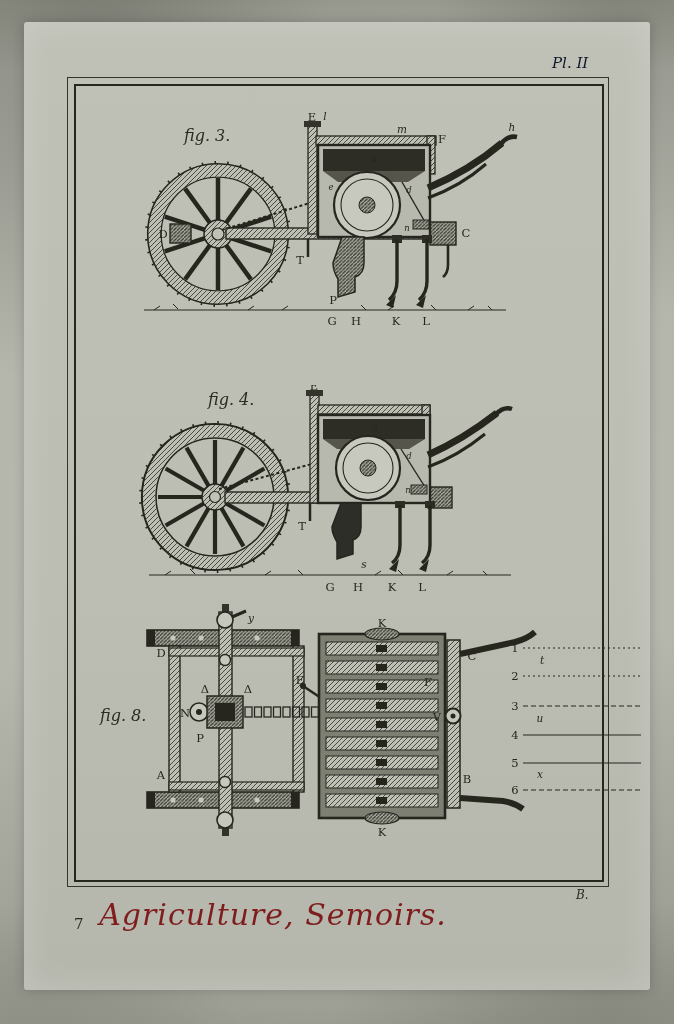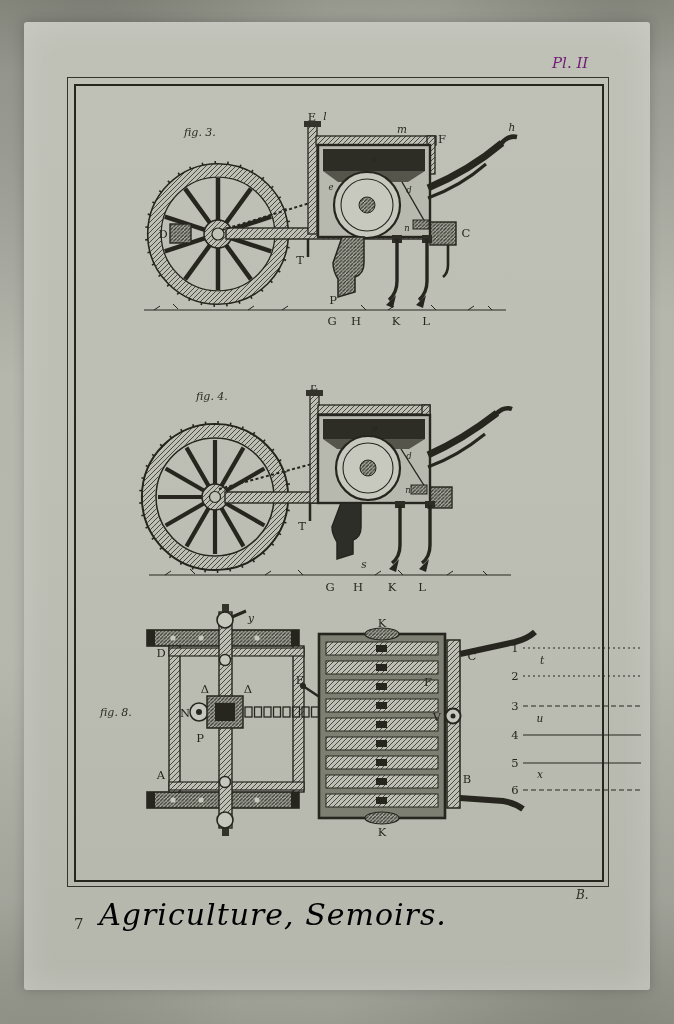--- a/index.html
+++ b/index.html
@@ -17,24 +17,24 @@
   .page{position:absolute;inset:0;}
   .sheet{position:absolute;left:24px;top:22px;width:626px;height:968px;
     background:linear-gradient(180deg,#bfc1b7 0%,#bcbeb4 55%,#b5b7ad 100%);
     box-shadow:0 0 12px rgba(0,0,0,0.18), inset 0 0 35px rgba(255,255,255,0.20);
     border-radius:3px;}
   .frame-outer{position:absolute;left:67px;top:77px;width:540px;height:808px;
     border:1.4px solid #34342c;}
   .frame-inner{position:absolute;left:74px;top:84px;width:526px;height:794px;
     border:2.6px solid #26261f;}
   .plate-number{position:absolute;left:552px;top:54px;width:70px;
-    font-style:italic;font-size:15px;color:#701a75;}
-  .figcap{position:absolute;font-style:italic;font-size:11px;color:#2b2b24;}
+    font-style:italic;font-size:15px;color:#0f172a;}
+  .figcap{position:absolute;font-style:italic;font-size:16px;color:#2b2b24;}
   .caption{position:absolute;left:0;top:897px;width:546px;text-align:center;
-    font-style:italic;font-size:30px;letter-spacing:1px;color:#000000;}
+    font-style:italic;font-size:30px;letter-spacing:1px;color:#7f1d1d;}
   .pagenum{position:absolute;left:74px;top:915px;font-size:15px;color:#2b2b24;}
   .engraver{position:absolute;left:576px;top:888px;font-style:italic;
     font-size:12px;color:#2b2b24;}
   svg.fig{position:absolute;z-index:5;}
   svg text{font-family:"DejaVu Serif",serif;fill:#26261f;}
   .lbl{font-size:11.5px;text-anchor:middle;}
   .lbl-it{font-size:10.5px;font-style:italic;text-anchor:middle;}
   .lbl-sm{font-size:8.5px;font-style:italic;text-anchor:middle;}
   .ink{stroke:#26261f;}
 </style>
@@ -60,21 +60,21 @@
     </defs>
   </svg>
 
   <div class="sheet"></div>
   <div class="frame-outer"></div>
   <div class="frame-inner"></div>
 
   <div class="plate-number">Pl. II</div>
 
   <span class="figcap" style="left:184px;top:126px">fig. 3.</span>
-  <span class="figcap" style="left:196px;top:390px">fig. 4.</span>
+  <span class="figcap" style="left:208px;top:390px">fig. 4.</span>
   <span class="figcap" style="left:100px;top:706px">fig. 8.</span>
 
   <svg class="fig" style="left:130px;top:112px;width:390px;height:222px" viewBox="0 0 390 222">
 
     <g stroke="#26261f">
       <path d="M14,198 H376" stroke-width="1.2" fill="none"></path>
       <path d="M24,198 l6,-4 M48,197 l-5,-5 M118,198 l6,-4 M152,198 l6,-4 M236,198 l-5,-5 M258,198 l6,-4 M306,198 l-5,-5 M338,198 l6,-4 M362,198 l-4,-4" stroke-width="1" fill="none"></path>
     </g>
 
     <g>

